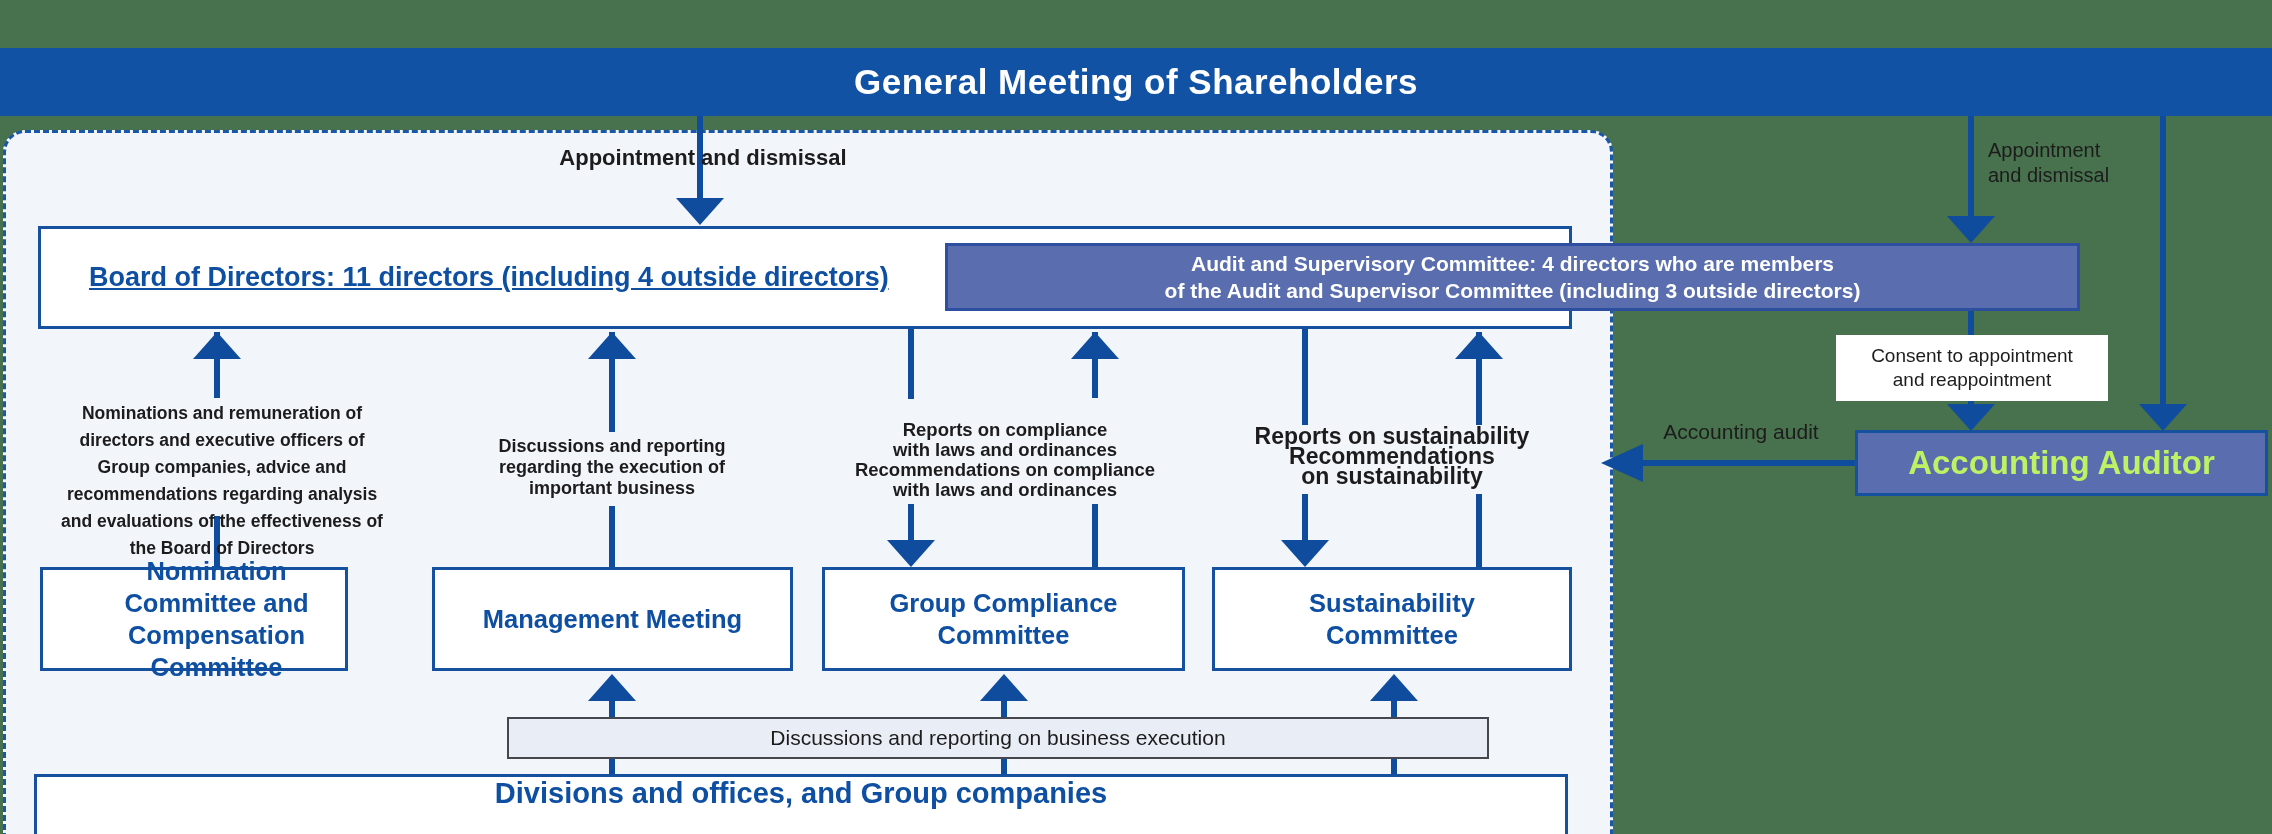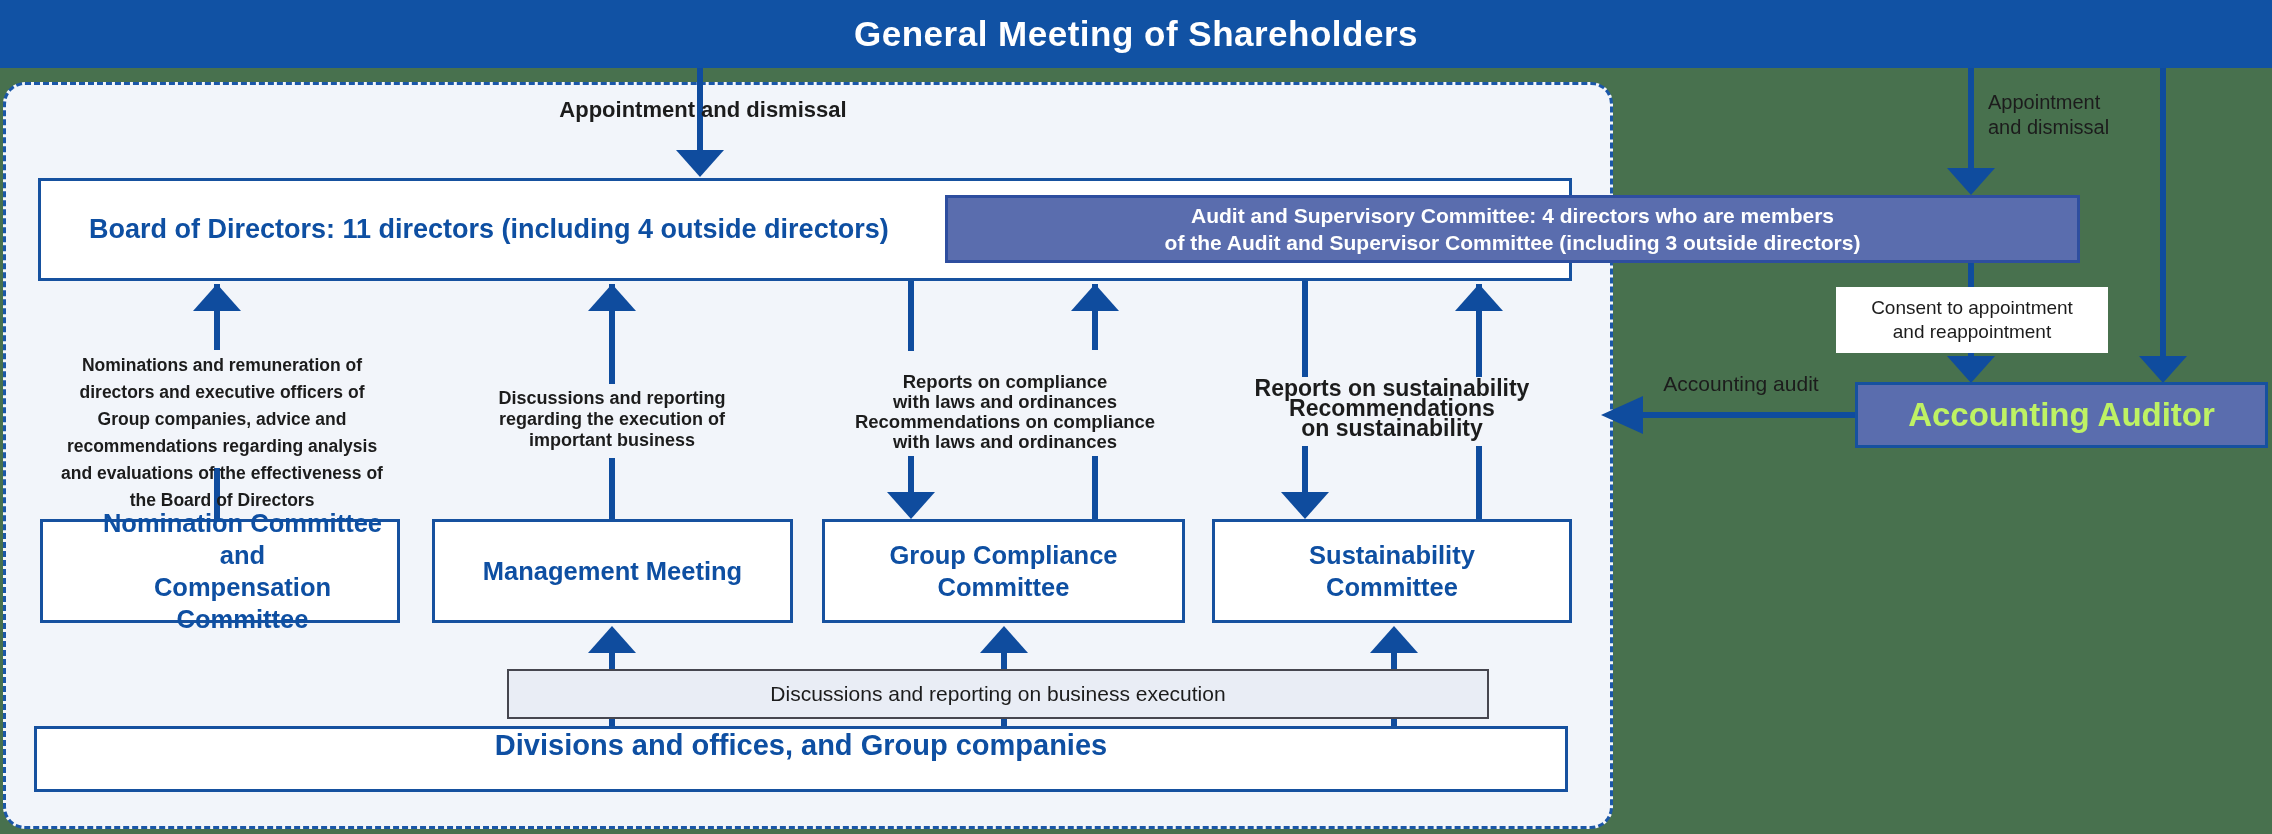--- a/index.html
+++ b/index.html
@@ -3,21 +3,21 @@
 <meta charset="utf-8">
 <style>
   :root{
     --banner:#1152A4; --green:#48714E; --panel:#F2F5FA; --line:#0F4C9E;
     --boxborder:#16519F; --bluetext:#0E4FA2; --auditfill:#5A6DAE; --auditborder:#2E4E9F;
     --strip:#E9EDF5; --dark:#1C1C1C;
   }
   html,body{margin:0;padding:0;}
   body{font-family:"Liberation Sans","DejaVu Sans",sans-serif;}
   #stage{position:relative;width:2272px;height:834px;background:var(--green);overflow:hidden;}
-  .abs{position:absolute;box-sizing:border-box;}
+  .abs{position:absolute;box-sizing:border-box;margin-top:48px;}
   .ml{white-space:pre-line;}
   .banner{left:0;top:0;width:2272px;height:68px;background:var(--banner);}
   .banner-title{left:0;top:0;width:2272px;height:68px;line-height:68px;text-align:center;
     color:#fff;font-size:35px;font-weight:bold;letter-spacing:.5px;}
   .panel{left:3px;top:82px;width:1610px;height:747px;background:var(--panel);
     border:3px dashed #1B57A8;border-radius:22px;}
   .vline{width:6px;background:var(--line);}
   .hline{height:6px;background:var(--line);}
   .tri-down{width:0;height:0;border-left:24px solid transparent;border-right:24px solid transparent;
     border-top:27px solid var(--line);}
@@ -64,21 +64,21 @@
 
   <div class="abs vline" style="left:1302px;top:281px;height:96px;"></div>
   <div class="abs vline" style="left:1302px;top:446px;height:48px;"></div>
   <div class="abs tri-down" style="left:1281px;top:492px;"></div>
 
   <div class="abs tri-up" style="left:1455px;top:284px;"></div>
   <div class="abs vline" style="left:1476px;top:284px;height:93px;"></div>
   <div class="abs vline" style="left:1476px;top:446px;height:73px;"></div>
 
   <div class="abs whitebox" style="left:38px;top:178px;width:1534px;height:103px;display:flex;align-items:center;">
-    <span style="padding-left:48px;color:var(--bluetext);font-weight:bold;font-size:27px;">Board of Directors: 11 directors (including 4 outside directors)</span>
+    <span style="padding-left:48px;color:var(--bluetext);font-weight:bold;font-size:27px;text-decoration:underline;">Board of Directors: 11 directors (including 4 outside directors)</span>
   </div>
 
   <div class="abs ml" style="left:945px;top:195px;width:1135px;height:68px;background:var(--auditfill);
        border:3px solid var(--auditborder);color:#fff;font-weight:bold;font-size:21px;line-height:27px;
        text-align:center;display:flex;align-items:center;justify-content:center;z-index:4;">Audit and Supervisory Committee: 4 directors who are members
 of the Audit and Supervisor Committee (including 3 outside directors)</div>
 
   <div class="abs note ml" style="left:32px;top:352px;width:380px;font-size:17.5px;line-height:27px;">Nominations and remuneration of
 directors and executive officers of
 Group companies, advice and
@@ -89,39 +89,39 @@
 regarding the execution of
 important business</div>
   <div class="abs note ml" style="left:810px;top:372px;width:390px;font-size:18.5px;line-height:20px;">Reports on compliance
 with laws and ordinances
 Recommendations on compliance
 with laws and ordinances</div>
   <div class="abs note ml" style="left:1242px;top:378px;width:300px;font-size:23px;line-height:20px;">Reports on sustainability
 Recommendations
 on sustainability</div>
 
-  <div class="abs committee ml" style="left:40px;top:519px;width:360px;height:104px;padding-left:45px;">Nomination Committee and
+  <div class="abs committee ml" style="left:40px;top:519px;width:308px;height:104px;padding-left:45px;">Nomination Committee and
 Compensation Committee</div>
   <div class="abs committee ml" style="left:432px;top:519px;width:361px;height:104px;text-align:center;">Management Meeting</div>
   <div class="abs committee ml" style="left:822px;top:519px;width:363px;height:104px;">Group Compliance
 Committee</div>
   <div class="abs committee ml" style="left:1212px;top:519px;width:360px;height:104px;">Sustainability
 Committee</div>
 
   <div class="abs tri-up" style="left:588px;top:626px;"></div>
   <div class="abs vline" style="left:609px;top:651px;height:19px;"></div>
   <div class="abs vline" style="left:609px;top:707px;height:20px;"></div>
   <div class="abs tri-up" style="left:980px;top:626px;"></div>
   <div class="abs vline" style="left:1001px;top:651px;height:19px;"></div>
   <div class="abs vline" style="left:1001px;top:707px;height:20px;"></div>
   <div class="abs tri-up" style="left:1370px;top:626px;"></div>
   <div class="abs vline" style="left:1391px;top:651px;height:19px;"></div>
   <div class="abs vline" style="left:1391px;top:707px;height:20px;"></div>
 
-  <div class="abs lbl-dark" style="left:507px;top:669px;width:982px;height:50px;background:var(--strip);
+  <div class="abs lbl-dark" style="left:507px;top:669px;width:982px;height:42px;background:var(--strip);
        border:2px solid #46464F;font-size:21px;display:flex;align-items:center;justify-content:center;z-index:3;">Discussions and reporting on business execution</div>
 
   <div class="abs whitebox" style="left:34px;top:726px;width:1534px;height:66px;display:flex;align-items:flex-start;justify-content:center;">
     <span style="color:var(--bluetext);font-weight:bold;font-size:29px;">Divisions and offices, and Group companies</span>
   </div>
 
   <div class="abs vline" style="left:1968px;top:68px;height:102px;"></div>
   <div class="abs tri-down" style="left:1947px;top:168px;"></div>
   <div class="abs lbl-dark ml" style="left:1988px;top:90px;width:220px;font-size:20px;line-height:25px;">Appointment
 and dismissal</div>

